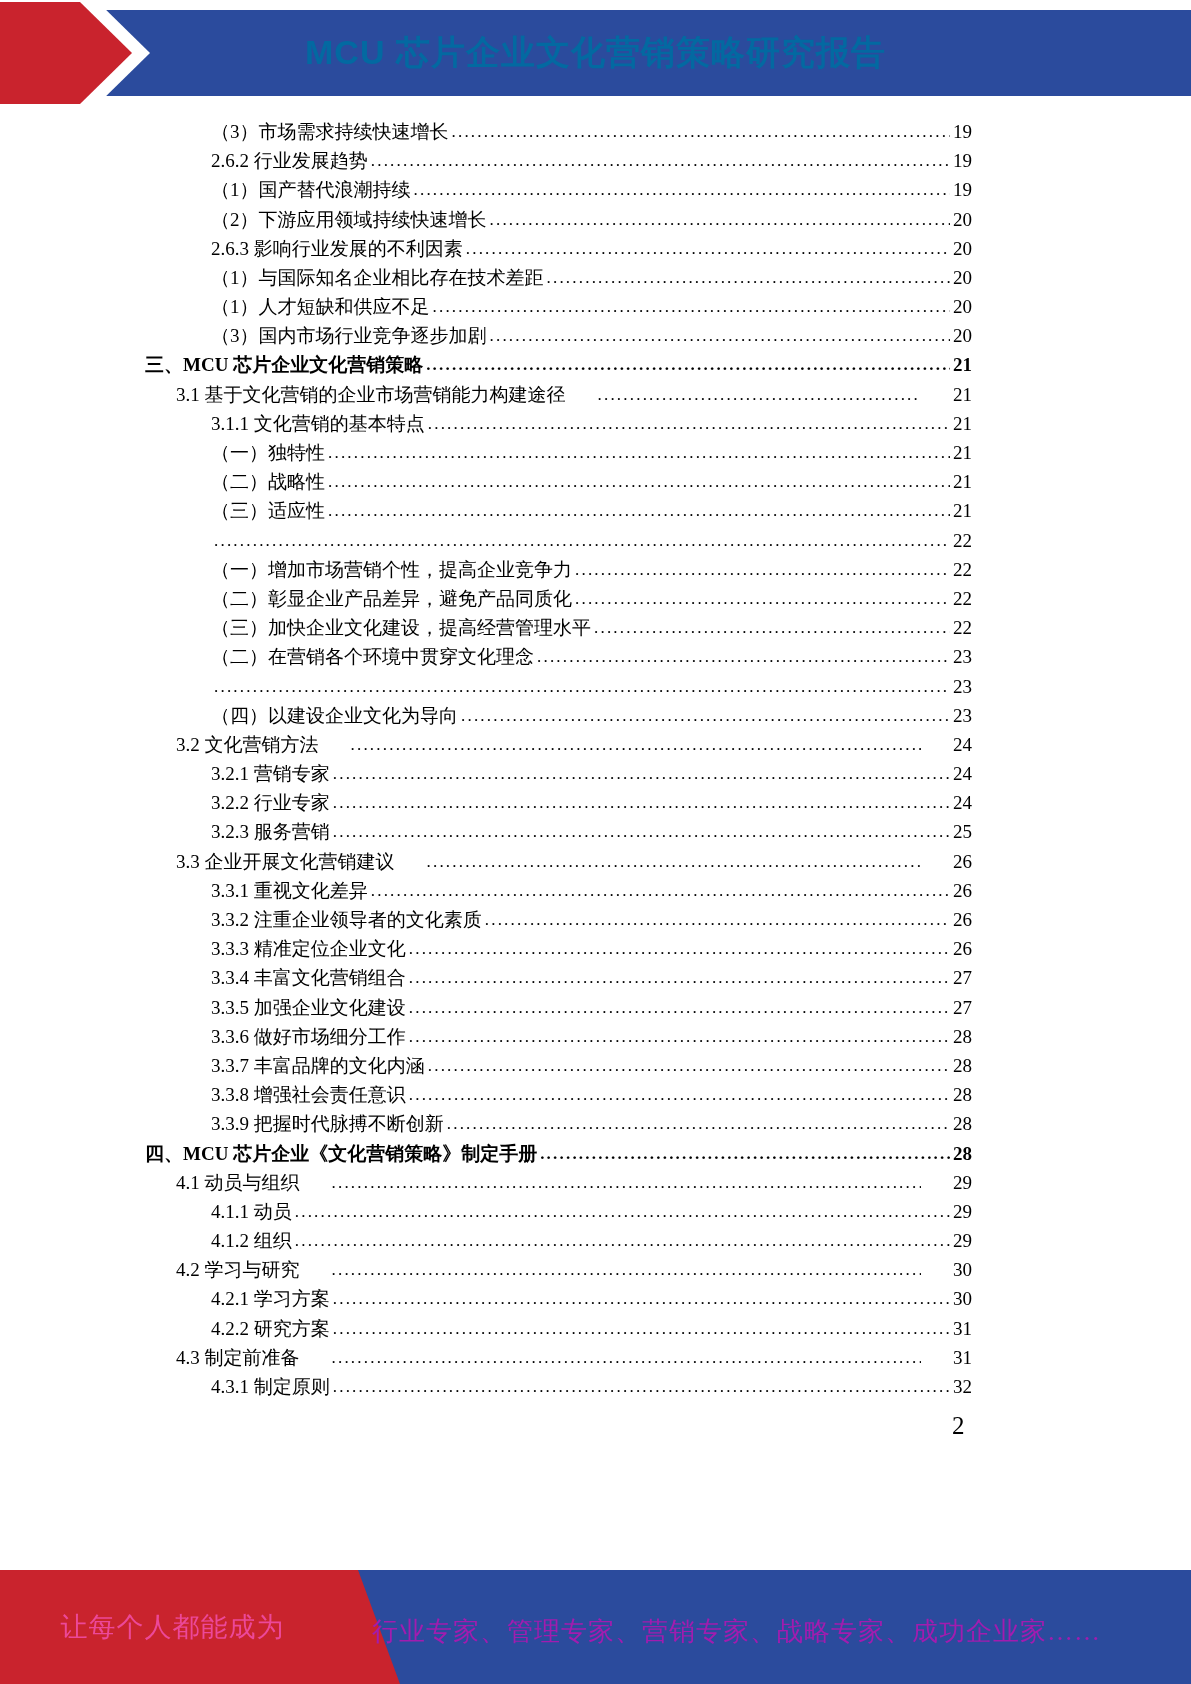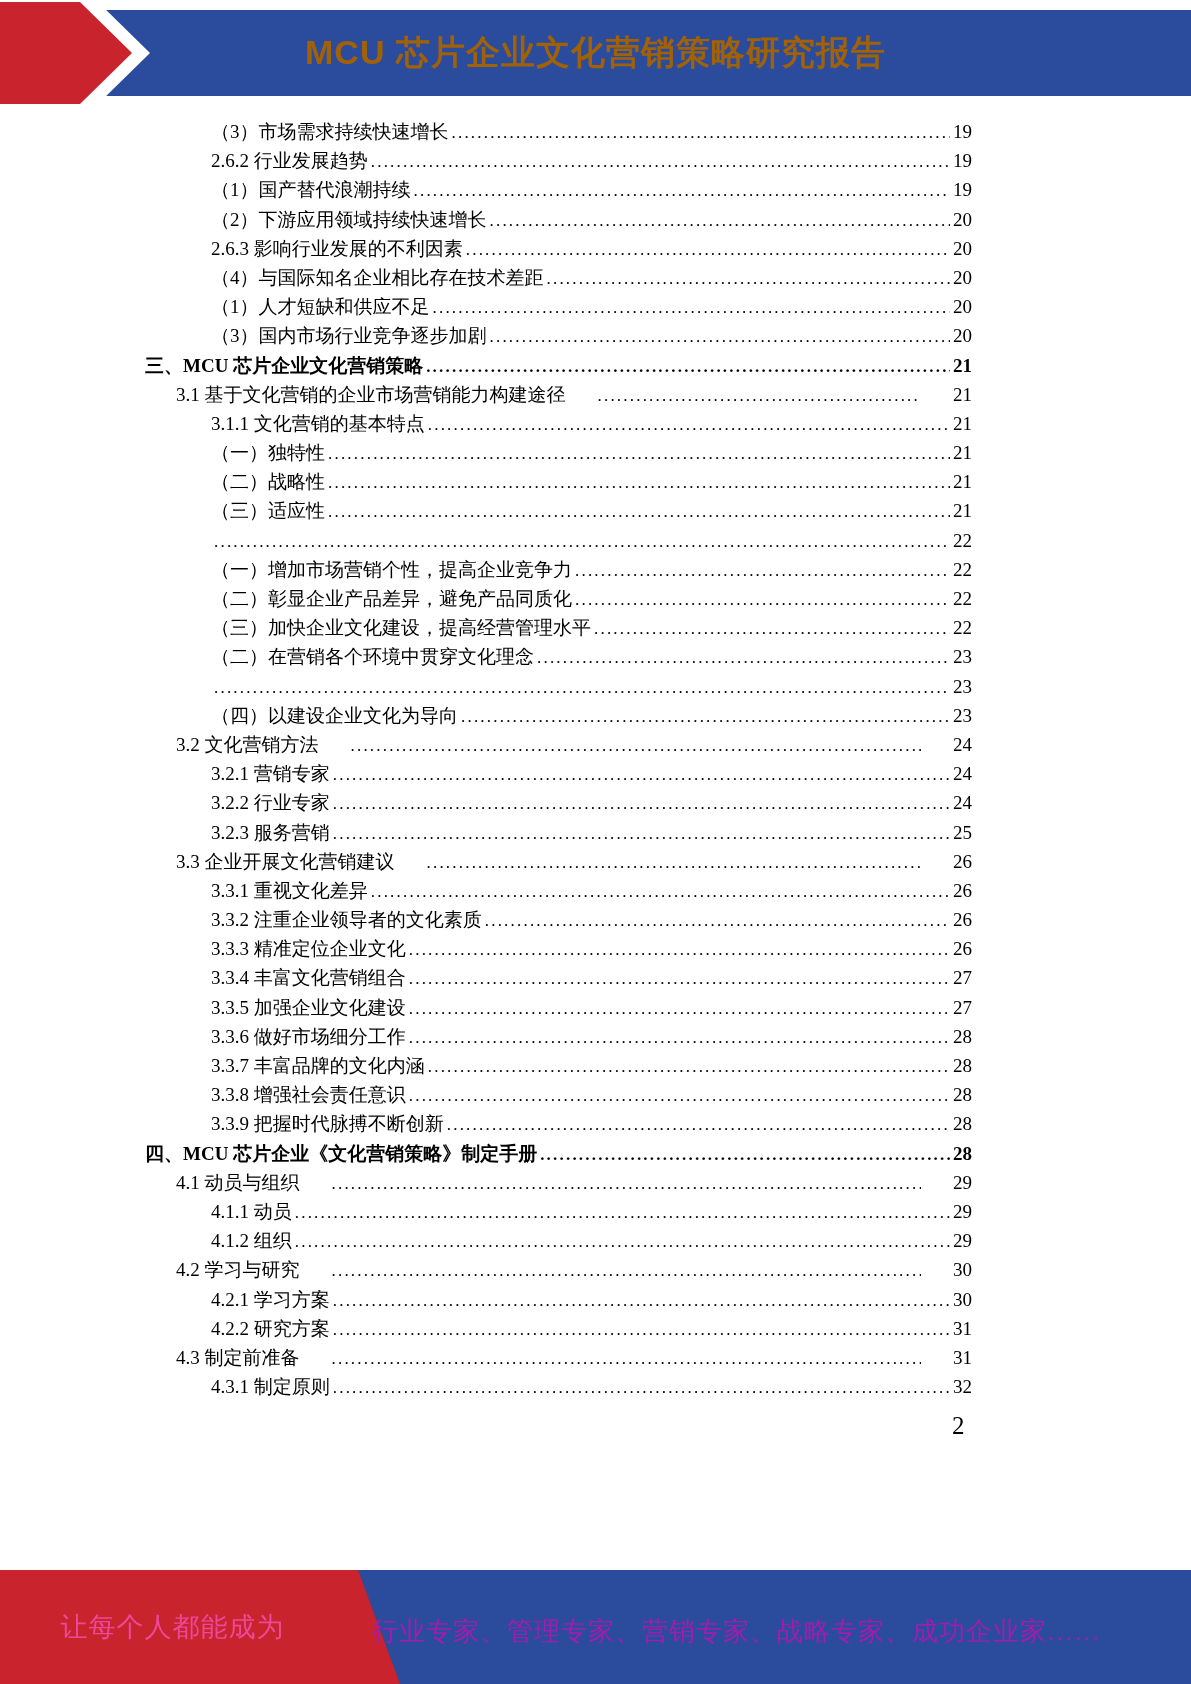--- a/index.html
+++ b/index.html
@@ -18,32 +18,32 @@
     --blue: #2b4b9d;
     --red: #c9232d;
   }
 
   
   .header { position: absolute; top: 0; left: 0; width: 1191px; height: 106px; }
   .header svg { position: absolute; top: 0; left: 0; display: block; }
   .header-title {
     position: absolute; top: 10px; left: 0; width: 1191px; height: 86px;
     display: flex; align-items: center; justify-content: center;
-    color: #a16207;
+    color: #0369a1;
     font-family: "Liberation Sans", "DejaVu Sans", sans-serif;
     font-weight: bold;
     font-size: 34px;
     letter-spacing: 1px;
   }
 
   
   .toc { position: absolute; top: 117px; left: 145px; width: 827px; }
   .toc-row {
     display: flex;
-    align-items: flex-start;
+    align-items: flex-end;
     height: 29.2px;
     line-height: 29.2px;
     font-size: 19px;
     white-space: nowrap;
   }
   .toc-row.lvl2 { padding-left: 31px; gap: 29px; }
   .toc-row.lvl3 { padding-left: 66px; }
   .toc-row.bold { font-weight: bold; }
   .toc-label { flex: 0 0 auto; }
   .toc-dots { flex: 1 1 auto; overflow: hidden; margin: 0 3px; }
@@ -117,21 +117,21 @@
         <span class="toc-label">（2）下游应用领域持续快速增长</span>
         <span class="toc-dots"></span>
         <span class="toc-page">20</span>
       </div>
       <div class="toc-row lvl3">
         <span class="toc-label">2.6.3 影响行业发展的不利因素</span>
         <span class="toc-dots"></span>
         <span class="toc-page">20</span>
       </div>
       <div class="toc-row lvl3">
-        <span class="toc-label">（4）与国际知名企业相比存在技术差距</span>
+        <span class="toc-label">（1）与国际知名企业相比存在技术差距</span>
         <span class="toc-dots"></span>
         <span class="toc-page">20</span>
       </div>
       <div class="toc-row lvl3">
         <span class="toc-label">（1）人才短缺和供应不足</span>
         <span class="toc-dots"></span>
         <span class="toc-page">20</span>
       </div>
       <div class="toc-row lvl3">
         <span class="toc-label">（3）国内市场行业竞争逐步加剧</span>

